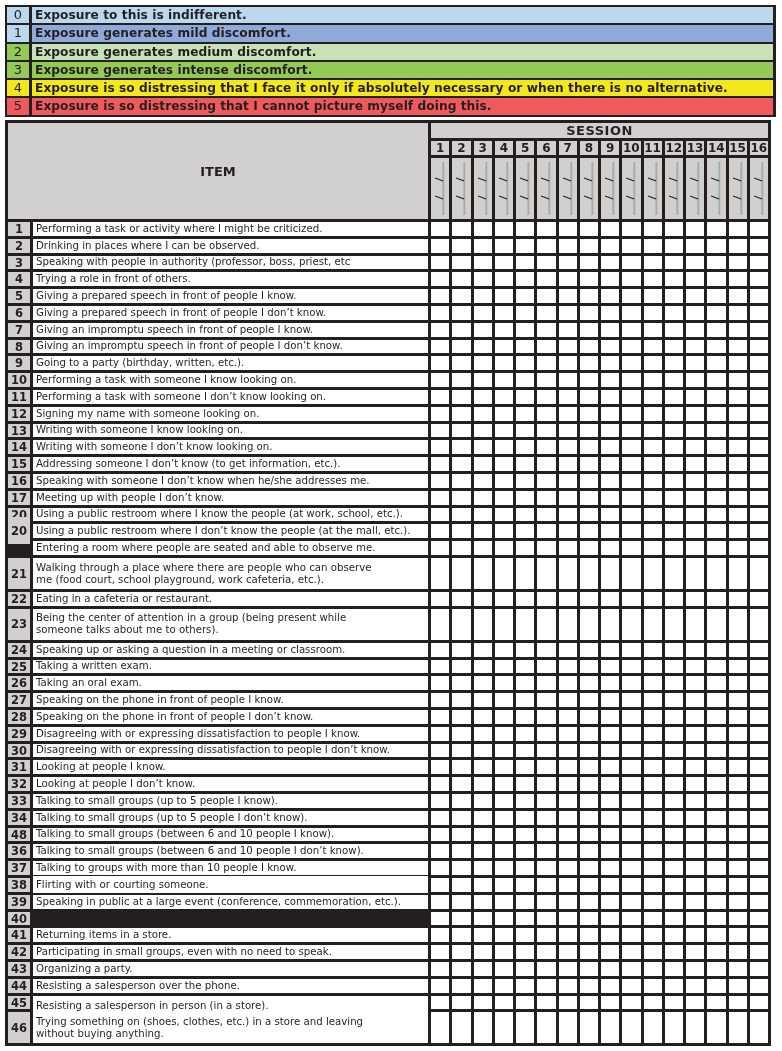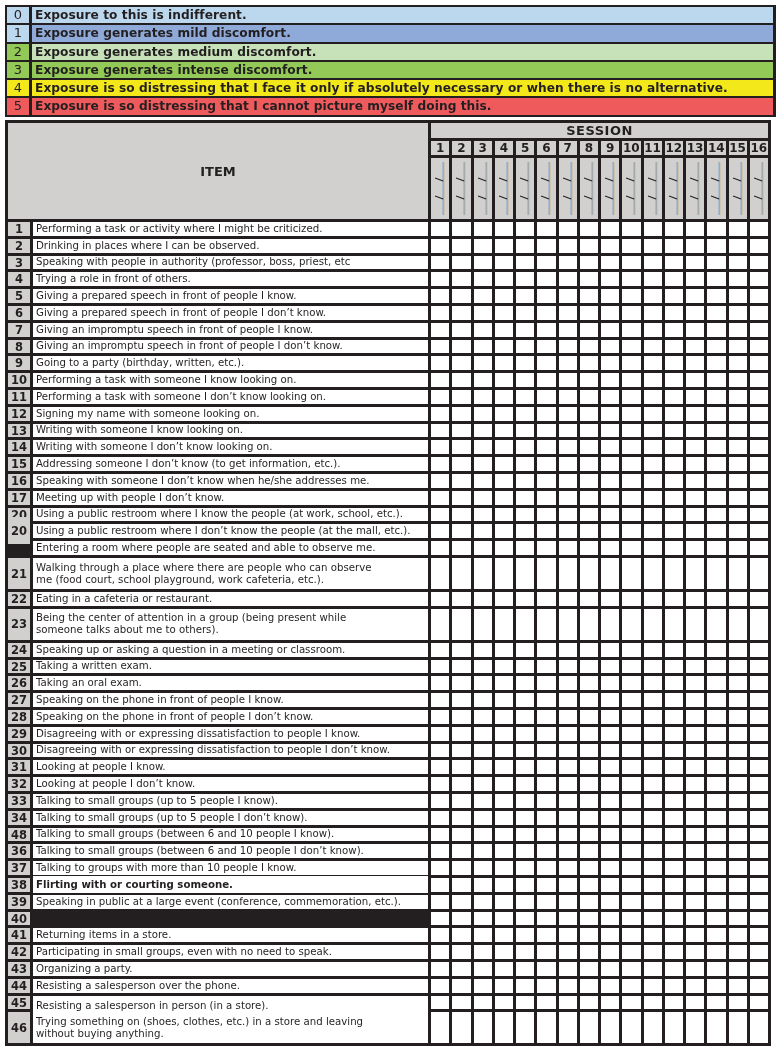--- a/index.html
+++ b/index.html
@@ -913,21 +913,21 @@
     <div class="cell" style="left: 574.75px; top: 774.8px; width: 18.25px; height: 13.8px;"></div>
     <div class="cell" style="left: 596px; top: 774.8px; width: 18.25px; height: 13.8px;"></div>
     <div class="cell" style="left: 617.25px; top: 774.8px; width: 18.25px; height: 13.8px;"></div>
     <div class="cell" style="left: 638.5px; top: 774.8px; width: 18.25px; height: 13.8px;"></div>
     <div class="cell" style="left: 659.75px; top: 774.8px; width: 18.25px; height: 13.8px;"></div>
     <div class="cell" style="left: 681px; top: 774.8px; width: 18.25px; height: 13.8px;"></div>
     <div class="cell" style="left: 702.25px; top: 774.8px; width: 18.25px; height: 13.8px;"></div>
     <div class="cell" style="left: 723.5px; top: 774.8px; width: 18.25px; height: 13.8px;"></div>
     <div class="cell" style="left: 744.75px; top: 774.8px; width: 18.25px; height: 13.8px;"></div>
     <div class="row-num" style="top: 791.6px; height: 13.8px;">40</div>
-    <div class="row-text" style="top: 756px; height: 17px; font-weight: bold;">Flirting with or courting someone.</div>
+    <div class="row-text" style="top: 756px; height: 17px;">Flirting with or courting someone.</div>
     <div class="cell" style="left: 426px; top: 791.6px; width: 18.25px; height: 13.8px;"></div>
     <div class="cell" style="left: 447.25px; top: 791.6px; width: 18.25px; height: 13.8px;"></div>
     <div class="cell" style="left: 468.5px; top: 791.6px; width: 18.25px; height: 13.8px;"></div>
     <div class="cell" style="left: 489.75px; top: 791.6px; width: 18.25px; height: 13.8px;"></div>
     <div class="cell" style="left: 511px; top: 791.6px; width: 18.25px; height: 13.8px;"></div>
     <div class="cell" style="left: 532.25px; top: 791.6px; width: 18.25px; height: 13.8px;"></div>
     <div class="cell" style="left: 553.5px; top: 791.6px; width: 18.25px; height: 13.8px;"></div>
     <div class="cell" style="left: 574.75px; top: 791.6px; width: 18.25px; height: 13.8px;"></div>
     <div class="cell" style="left: 596px; top: 791.6px; width: 18.25px; height: 13.8px;"></div>
     <div class="cell" style="left: 617.25px; top: 791.6px; width: 18.25px; height: 13.8px;"></div>

